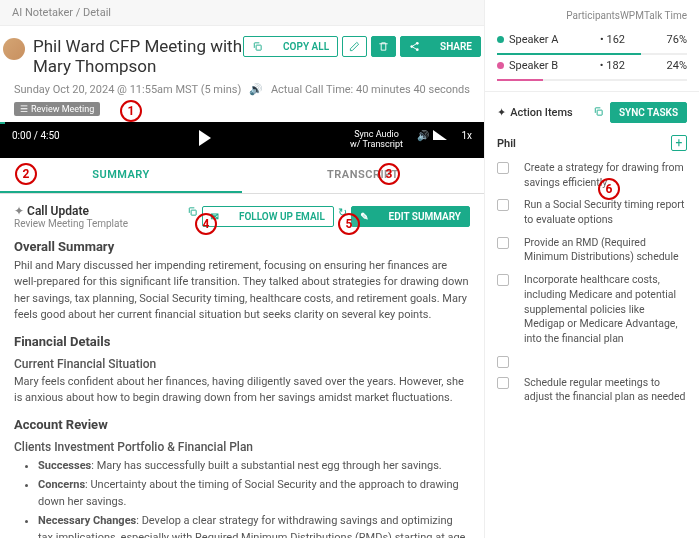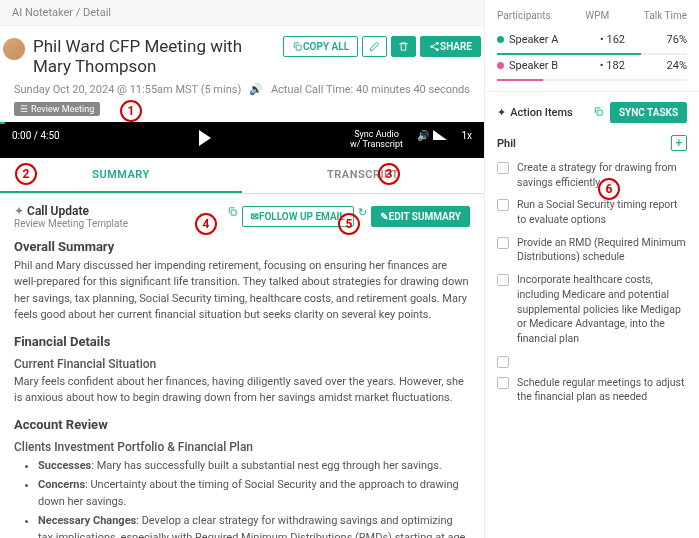--- a/index.html
+++ b/index.html
@@ -4,21 +4,21 @@
 <style>
 *{box-sizing:border-box;margin:0;padding:0;font-family:-apple-system,BlinkMacSystemFont,"Segoe UI",Roboto,Arial,sans-serif}
 body{background:#f5f5f5;font-size:12px;color:#333;width:699px;height:538px;overflow:hidden;display:flex}
 .main{flex:1;display:flex;flex-direction:column;background:#fff;overflow:hidden}
 .crumb{padding:6px 12px;background:#f7f7f7;font-size:11px;color:#888;border-bottom:1px solid #eee}
 .hdr{padding:10px 3px 6px;display:flex;justify-content:space-between;align-items:flex-start}
 .title-wrap{display:flex;gap:8px;align-items:flex-start;flex:1}
 .avatar{width:22px;height:22px;border-radius:50%;background:linear-gradient(135deg,#d4a574,#c89060);flex-shrink:0;margin-top:2px}
 h1{font-size:17px;font-weight:400;color:#333;line-height:1.2}
 .btns{display:flex;gap:4px;align-items:center}
-.btn{border:1px solid #1aab8a;background:#fff;color:#1aab8a;padding:4px 8px;font-size:10px;font-weight:600;border-radius:2px;cursor:pointer;display:inline-flex;align-items:center;gap:0}
+.btn{border:1px solid #1aab8a;background:#fff;color:#1aab8a;padding:4px 8px;font-size:10px;font-weight:600;border-radius:2px;cursor:pointer;display:inline-flex;align-items:center;gap:20px}
 .btn.solid{background:#1aab8a;color:#fff}
 .btn.icon{padding:4px 6px}
 .meta{padding:0 14px 6px;display:flex;justify-content:space-between;font-size:11px;color:#888}
 .meta-left{display:flex;align-items:center;gap:8px}
 .tagbadge{background:#888;color:#fff;font-size:9px;padding:2px 6px;border-radius:2px;display:inline-flex;align-items:center;gap:3px}
 .snd{color:#666}
 .player{background:#000;color:#fff;padding:8px 12px;display:flex;align-items:flex-start;gap:14px;font-size:10px;position:relative}
 .prog{position:absolute;top:0;left:0;height:2px;background:#1aab8a;width:1%}
 .play{width:0;height:0;border-left:12px solid #fff;border-top:8px solid transparent;border-bottom:8px solid transparent;margin:0 auto;cursor:pointer}
 .sync{font-size:9px;text-align:center;line-height:1.1;margin-left:auto}
@@ -32,33 +32,33 @@
 .sumtitle{font-size:12px;font-weight:600}
 .sumtitle small{display:block;font-weight:400;color:#888;font-size:10px}
 .sumbtns{display:flex;gap:4px}
 h2{font-size:13px;font-weight:700;margin:10px 0 4px;color:#444}
 h3{font-size:12px;font-weight:500;margin:8px 0 3px;color:#555}
 p{font-size:11px;line-height:1.5;color:#555;margin-bottom:6px}
 ul{padding-left:24px;margin:4px 0}
 li{font-size:11px;line-height:1.5;color:#555;margin-bottom:3px}
 .right{width:215px;background:#fff;border-left:1px solid #eee;display:flex;flex-direction:column;overflow:hidden}
 .panel{padding:10px 12px;border-bottom:1px solid #eee}
-.phdr{display:flex;justify-content:space-between;font-size:10px;color:#888;margin-bottom:8px}
+.phdr{display:flex;justify-content:flex-end;font-size:10px;color:#888;margin-bottom:8px}
 .spk{display:flex;align-items:center;justify-content:space-between;font-size:11px;padding:4px 0}
 .spk-name{display:flex;align-items:center;gap:5px}
 .dot{width:7px;height:7px;border-radius:50%}
 .bar{height:2px;background:#eee;margin-top:3px;position:relative}
 .bar-fill{height:100%;position:absolute;left:0;top:0}
 .aihdr{display:flex;justify-content:space-between;align-items:center;padding:10px 12px 6px}
 .aihdr-t{font-size:11px;font-weight:500;display:flex;align-items:center;gap:4px}
 .tasks{flex:1;overflow-y:auto;padding:0 12px 10px}
 .tgrp{display:flex;justify-content:space-between;align-items:center;margin:6px 0}
 .tgrp-name{font-size:11px;font-weight:600}
 .add{border:1px solid #1aab8a;color:#1aab8a;width:16px;height:16px;display:flex;align-items:center;justify-content:center;font-size:12px;border-radius:2px;cursor:pointer}
-.task{display:flex;gap:8px;padding:4px 0;font-size:10.5px;line-height:1.4;color:#555}
+.task{display:flex;gap:15px;padding:4px 0;font-size:10.5px;line-height:1.4;color:#555}
 .cb{width:12px;height:12px;border:1px solid #bbb;border-radius:2px;flex-shrink:0;margin-top:1px;cursor:pointer}
 .circ{position:absolute;width:22px;height:22px;border:2.5px solid #d40000;border-radius:50%;color:#d40000;font-weight:700;font-size:12px;display:flex;align-items:center;justify-content:center;background:rgba(255,255,255,.1);z-index:5;pointer-events:none}
 .cpy{font-size:11px;color:#1aab8a;cursor:pointer}
 svg{width:11px;height:11px}
 </style>
 </head>
 <body>
 
 <div class="main">
   <div class="crumb">AI Notetaker / Detail</div>

